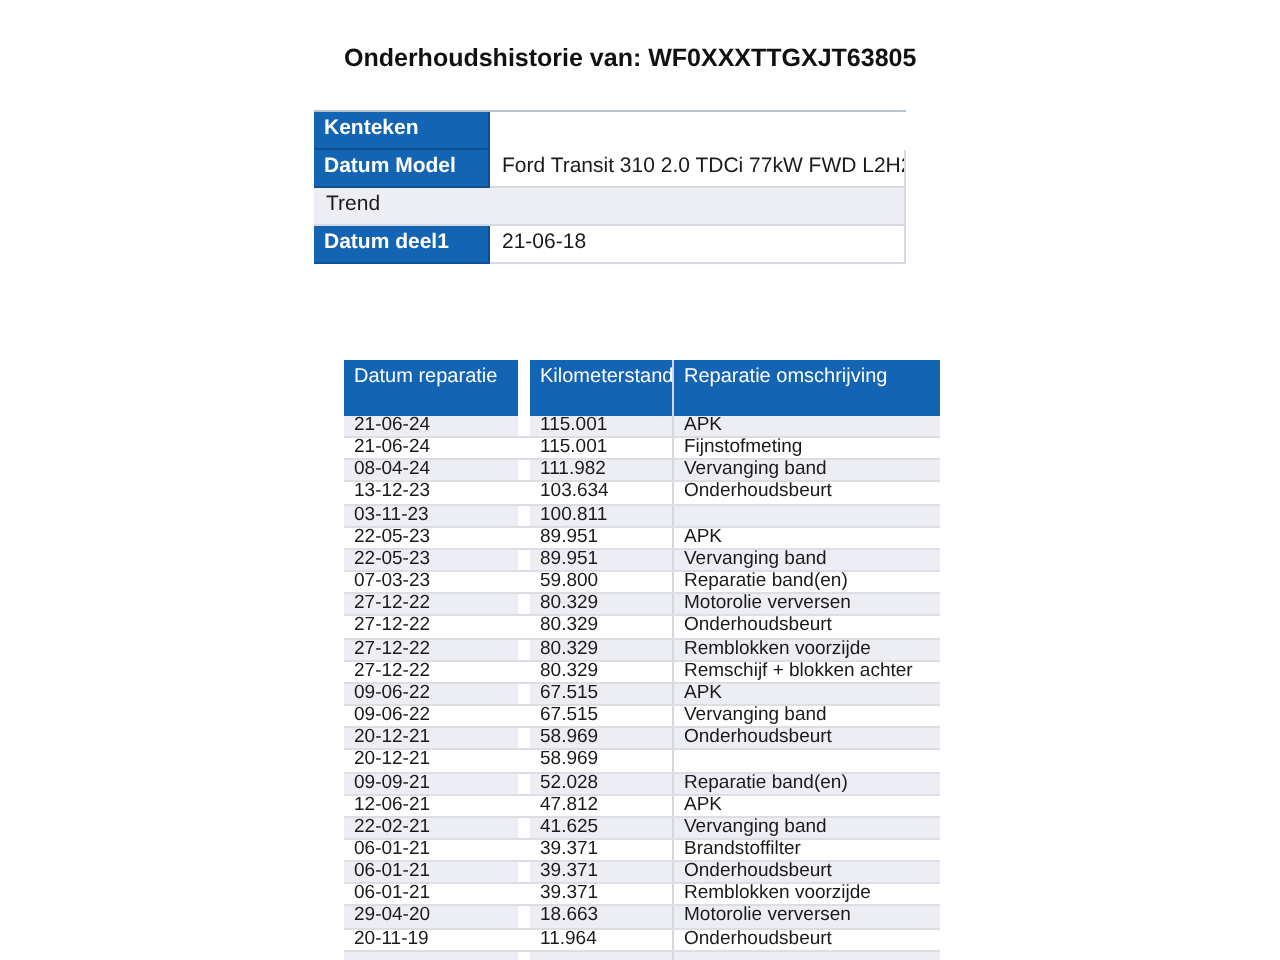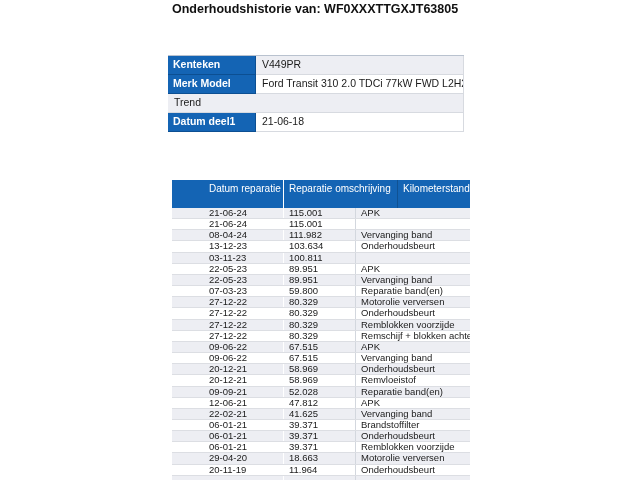--- a/index.html
+++ b/index.html
@@ -15,30 +15,30 @@
   body{
     position:relative;
     background:#fff;
     overflow:hidden;
     font-family:"Liberation Sans", sans-serif;
     color:var(--text-dark);
   }
   .title{
     position:absolute;
     left:172px;
-    top:2px;
+    top:22px;
     font-size:12.5px;
     font-weight:bold;
     color:#111;
     white-space:nowrap;
   }
   
   .info-table{
     position:absolute;
-    left:168px;
+    left:157px;
     top:55px;
     width:296px;
     border-top:1px solid #B9C2CF;
   }
   .info-row{display:flex;height:19px;}
   .info-label{
     width:88px;
     background:var(--blue);
     color:#fff;
     font-weight:bold;
@@ -91,62 +91,62 @@
   }
   .m-row:nth-child(odd){background:var(--row-shaded);}
   .m-cell{
     font-size:9.5px;
     line-height:10px;
     padding:0 0 0 5px;
     overflow:hidden;
     white-space:nowrap;
     color:#1A1A1A;
   }
-  .col-date{width:80px;border-right:1px solid #ffffff;margin-left:32px;}
+  .col-date{width:93px;border-right:6px solid #ffffff;}
   .col-km{width:72px;border-right:1px solid #D3D7DE;}
   .col-desc{flex:1;}
 </style>
 </head>
 <body>
 
 <div class="title">Onderhoudshistorie van: WF0XXXTTGXJT63805</div>
 
 <div class="info-table" id="info-table">
     <div class="info-row">
       <div class="info-label">Kenteken</div>
-      <div class="info-value">V449PR</div>
-    </div>
-    <div class="info-row">
-      <div class="info-label">Merk Model</div>
+    </div>
+    <div class="info-row">
+      <div class="info-label">Datum Model</div>
       <div class="info-value">Ford Transit 310 2.0 TDCi 77kW FWD L2H2 Trend GB</div>
     </div>
     <div class="info-row">
       <div class="info-value">Trend</div>
     </div>
     <div class="info-row">
       <div class="info-label">Datum deel1</div>
       <div class="info-value">21-06-18</div>
     </div>
   </div>
 
 <div class="maint-table">
   <div class="maint-header" id="maint-header">
       <div class="mh-cell col-date">Datum reparatie</div>
+      <div class="mh-cell col-km">Kilometerstand</div>
       <div class="mh-cell col-desc">Reparatie omschrijving</div>
-      <div class="mh-cell col-km">Kilometerstand</div>
     </div>
   <div class="maint-body" id="maint-body">
       <div class="m-row">
         <div class="m-cell col-date">21-06-24</div>
         <div class="m-cell col-km">115.001</div>
         <div class="m-cell col-desc">APK</div>
       </div>
       <div class="m-row">
         <div class="m-cell col-date">21-06-24</div>
         <div class="m-cell col-km">115.001</div>
+        <div class="m-cell col-desc">Fijnstofmeting</div>
       </div>
       <div class="m-row">
         <div class="m-cell col-date">08-04-24</div>
         <div class="m-cell col-km">111.982</div>
         <div class="m-cell col-desc">Vervanging band</div>
       </div>
       <div class="m-row">
         <div class="m-cell col-date">13-12-23</div>
         <div class="m-cell col-km">103.634</div>
         <div class="m-cell col-desc">Onderhoudsbeurt</div>
@@ -201,21 +201,20 @@
         <div class="m-cell col-desc">Vervanging band</div>
       </div>
       <div class="m-row">
         <div class="m-cell col-date">20-12-21</div>
         <div class="m-cell col-km">58.969</div>
         <div class="m-cell col-desc">Onderhoudsbeurt</div>
       </div>
       <div class="m-row">
         <div class="m-cell col-date">20-12-21</div>
         <div class="m-cell col-km">58.969</div>
-        <div class="m-cell col-desc">Remvloeistof</div>
       </div>
       <div class="m-row">
         <div class="m-cell col-date">09-09-21</div>
         <div class="m-cell col-km">52.028</div>
         <div class="m-cell col-desc">Reparatie band(en)</div>
       </div>
       <div class="m-row">
         <div class="m-cell col-date">12-06-21</div>
         <div class="m-cell col-km">47.812</div>
         <div class="m-cell col-desc">APK</div>

